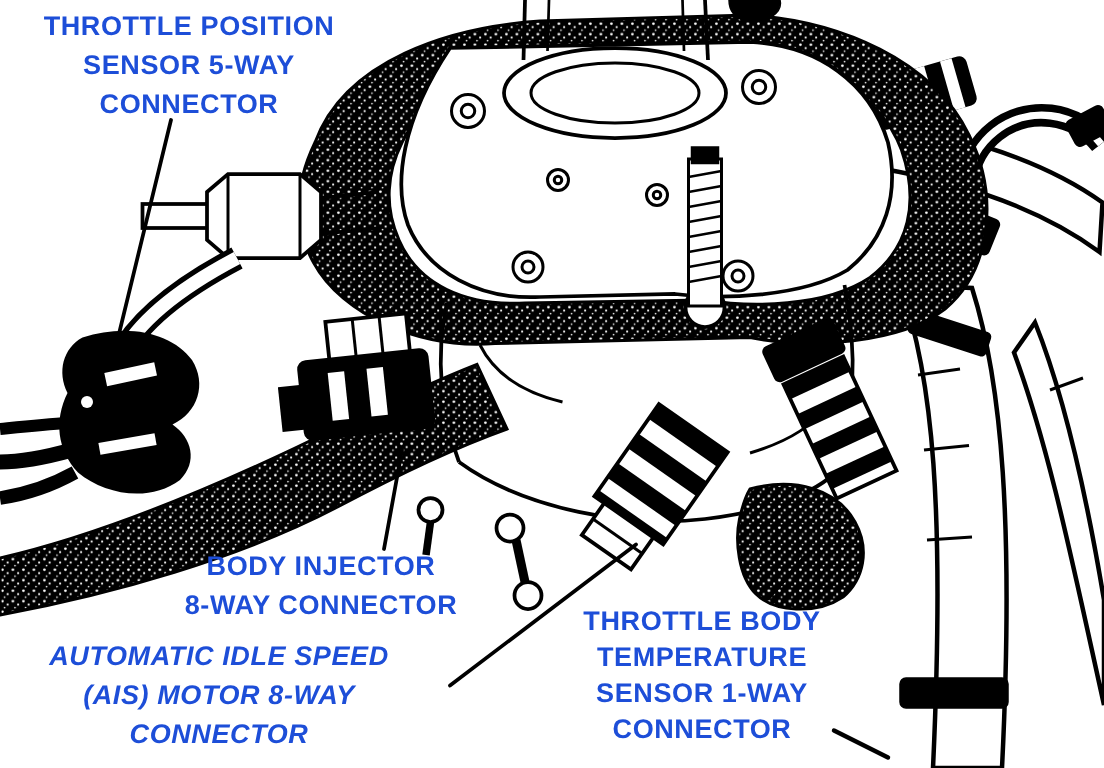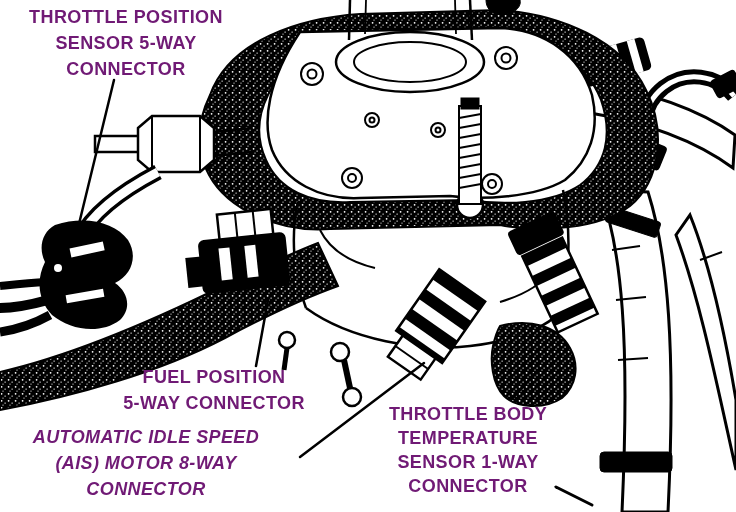--- a/index.html
+++ b/index.html
@@ -4,21 +4,21 @@
 <style>
   html,body{margin:0;padding:0;}
   body{
     width:736px;height:512px;overflow:hidden;position:relative;
     background:#ffffff;
     font-family:"Liberation Sans", sans-serif;
   }
   .stage{position:absolute;inset:0;width:736px;height:512px;}
   svg.art{position:absolute;top:0;left:0;}
   .callout{
-    position:absolute;text-align:center;color:#701a75;
+    position:absolute;text-align:center;color:#1d4ed8;
     font-weight:700;font-size:18px;line-height:26px;letter-spacing:.4px;
     white-space:nowrap;
   }
   .callout span{display:block;}
   .callout.tight{line-height:24px;}
 </style>
 </head>
 <body>
 
 <div class="stage">
@@ -190,22 +190,22 @@
     </g>
   </svg>
 
   <div class="callout" style="left:10px;top:4px;width:232px;">
     <span>THROTTLE POSITION</span>
     <span>SENSOR 5-WAY</span>
     <span>CONNECTOR</span>
   </div>
 
   <div class="callout" style="left:92px;top:364px;width:244px;">
-    <span>FUEL POSITION</span>
-    <span>5-WAY CONNECTOR</span>
+    <span>BODY INJECTOR</span>
+    <span>8-WAY CONNECTOR</span>
   </div>
 
   <div class="callout" style="left:0px;top:424px;width:292px;font-style:italic;">
     <span>AUTOMATIC IDLE SPEED</span>
     <span>(AIS) MOTOR 8-WAY</span>
     <span>CONNECTOR</span>
   </div>
 
   <div class="callout tight" style="left:362px;top:402px;width:212px;">
     <span>THROTTLE BODY</span>

